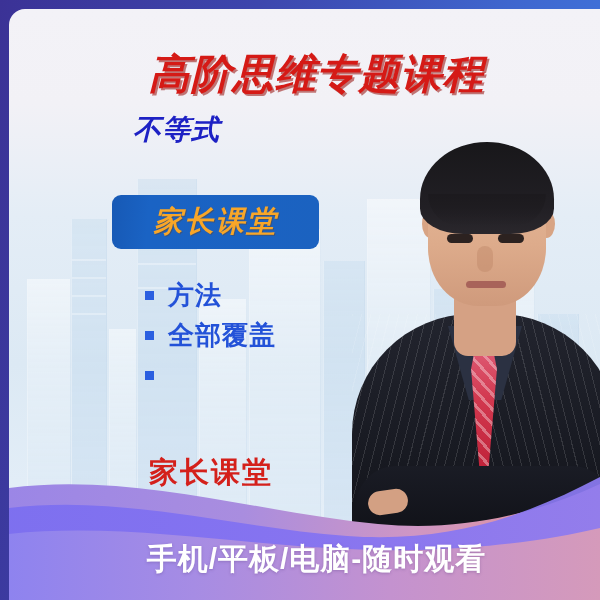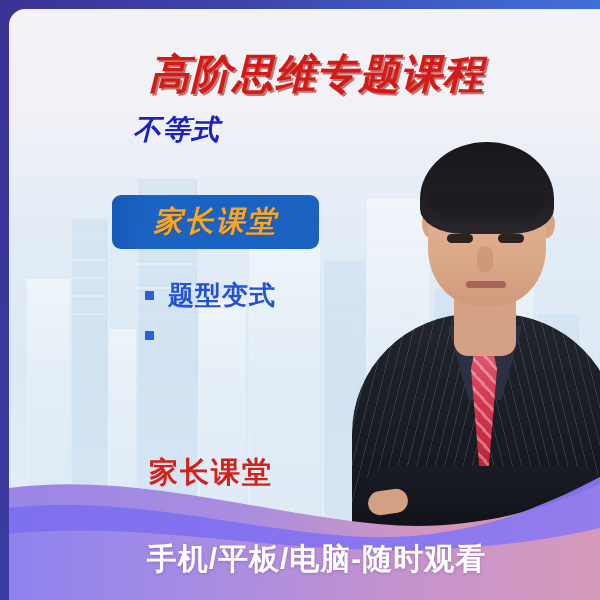--- a/index.html
+++ b/index.html
@@ -302,21 +302,25 @@
 
     <div class="subhead">不等式</div>
 
     <div class="badge">
       <span class="badge-text">家长课堂</span>
     </div>
 
     <div class="features">
       <div class="feat">
         <span class="feat-bullet"></span>
-        <span class="feat-label">题型变式</span>
+        <span class="feat-label">方法</span>
+      </div>
+      <div class="feat">
+        <span class="feat-bullet"></span>
+        <span class="feat-label">全部覆盖</span>
       </div>
       <div class="feat">
         <span class="feat-bullet"></span>
       </div>
     </div>
 
     <div class="emphasis">家长课堂</div>
 
     <div class="wave-wrap">
       <svg viewBox="0 0 600 150" preserveAspectRatio="none">

